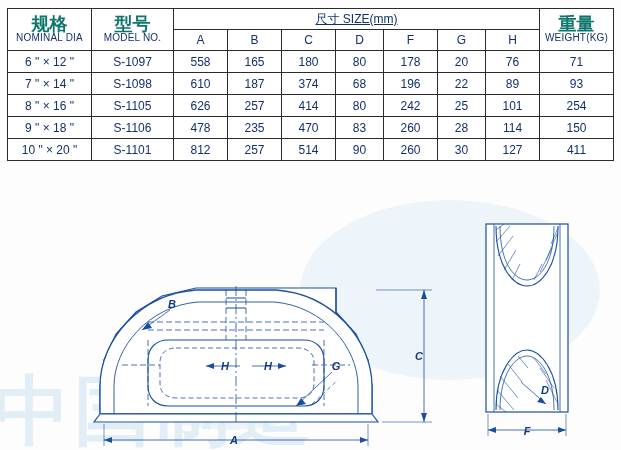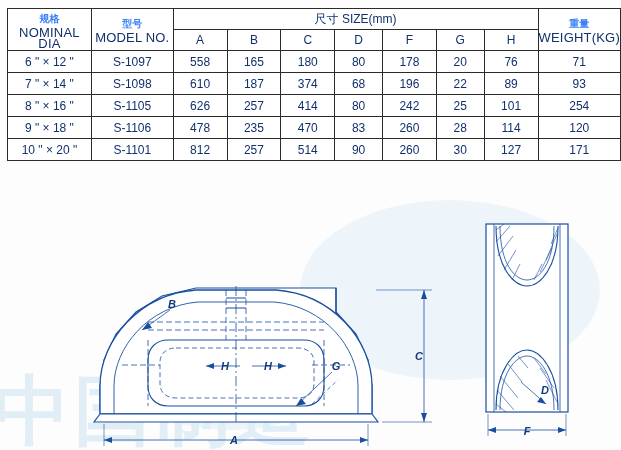--- a/index.html
+++ b/index.html
@@ -65,38 +65,39 @@
     vertical-align: middle;
     color: #12306b;
     font-size: 12px;
     padding: 0;
     font-family: "Liberation Sans", sans-serif;
   }
   table.spec th {
     font-weight: normal;
   }
   .hdr-cn {
-    font-size: 10px;
-    font-weight: bold;
-    color: #3b82f6;
+    font-size: 18px;
+    font-weight: bold;
+    color: #0f766e;
     line-height: 16px;
     font-family: "DejaVu Sans", sans-serif;
   }
   .hdr-en {
-    font-size: 13px;
+    font-size: 10px;
     color: #12306b;
     line-height: 11px;
     letter-spacing: .2px;
   }
   .size-head {
     font-size: 13.5px;
     font-weight: bold;
     color: #0d2a63;
     height: 20px;
     font-family: "DejaVu Sans", sans-serif;
+    text-decoration: underline;
   }
   .letter-row th {
     height: 20px;
     font-size: 13px;
     font-weight: bold;
     color: #0d2a63;
   }
   .corner-cell {
     height: 40px;
   }
@@ -220,33 +221,33 @@
       <tr>
         <td class="body dim">9 " × 18 "</td>
         <td class="body">S-1106</td>
         <td class="body">478</td>
         <td class="body">235</td>
         <td class="body">470</td>
         <td class="body">83</td>
         <td class="body">260</td>
         <td class="body">28</td>
         <td class="body">114</td>
-        <td class="body">120</td>
+        <td class="body">150</td>
       </tr>
       <tr>
         <td class="body dim">10 " × 20 "</td>
         <td class="body">S-1101</td>
         <td class="body">812</td>
         <td class="body">257</td>
         <td class="body">514</td>
         <td class="body">90</td>
         <td class="body">260</td>
         <td class="body">30</td>
         <td class="body">127</td>
-        <td class="body">171</td>
+        <td class="body">411</td>
       </tr>
     </tbody>
   </table>
 
   <div class="drawing">
     <svg class="dwg" width="621" height="260" viewBox="0 0 621 260">
       <g stroke="#1a4fa0" fill="none" stroke-width="1">
 
         <g>
 

